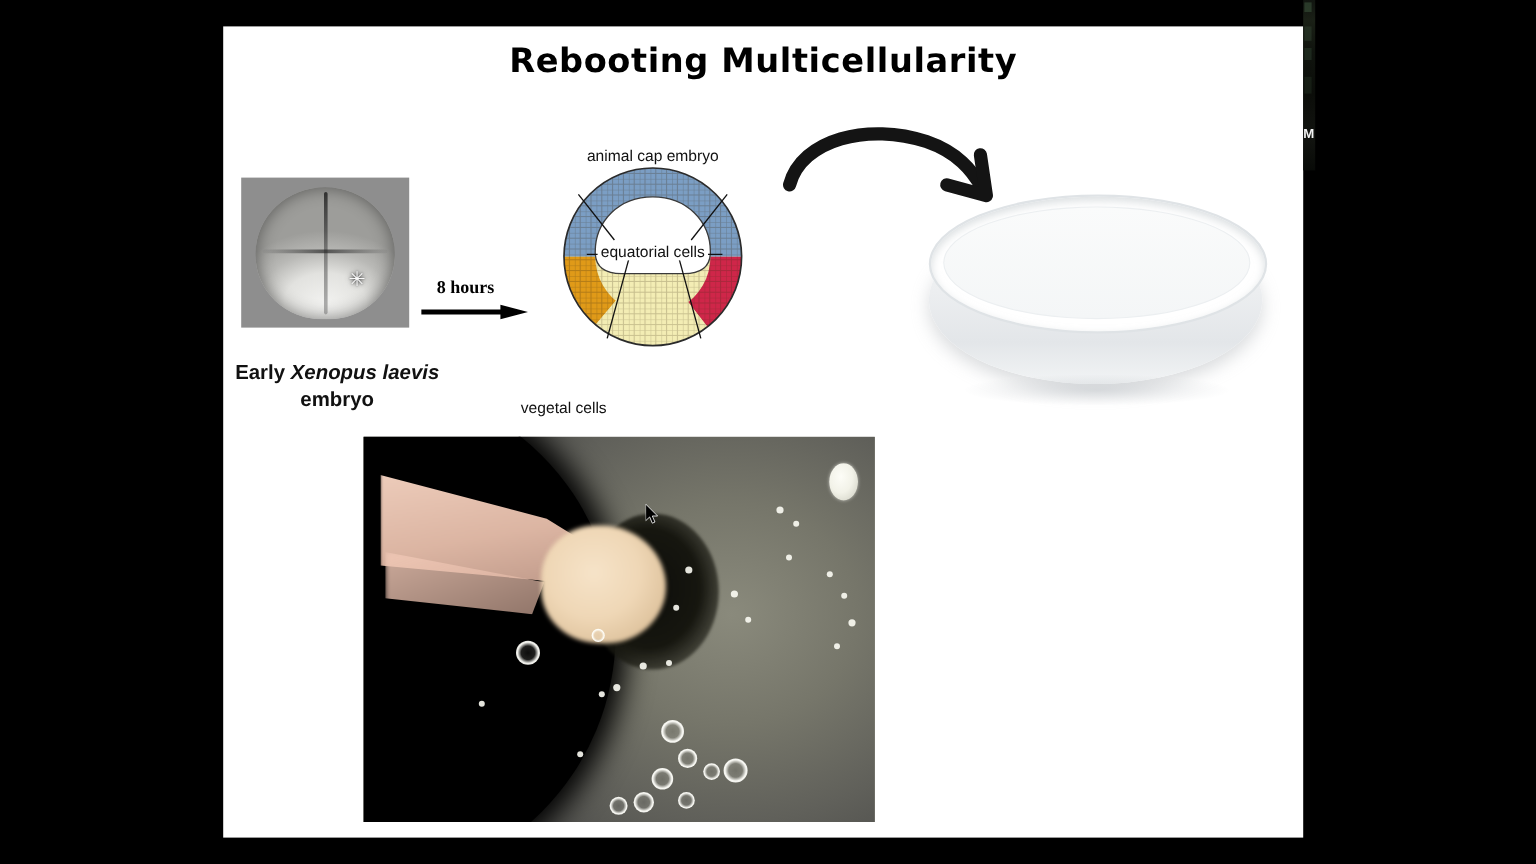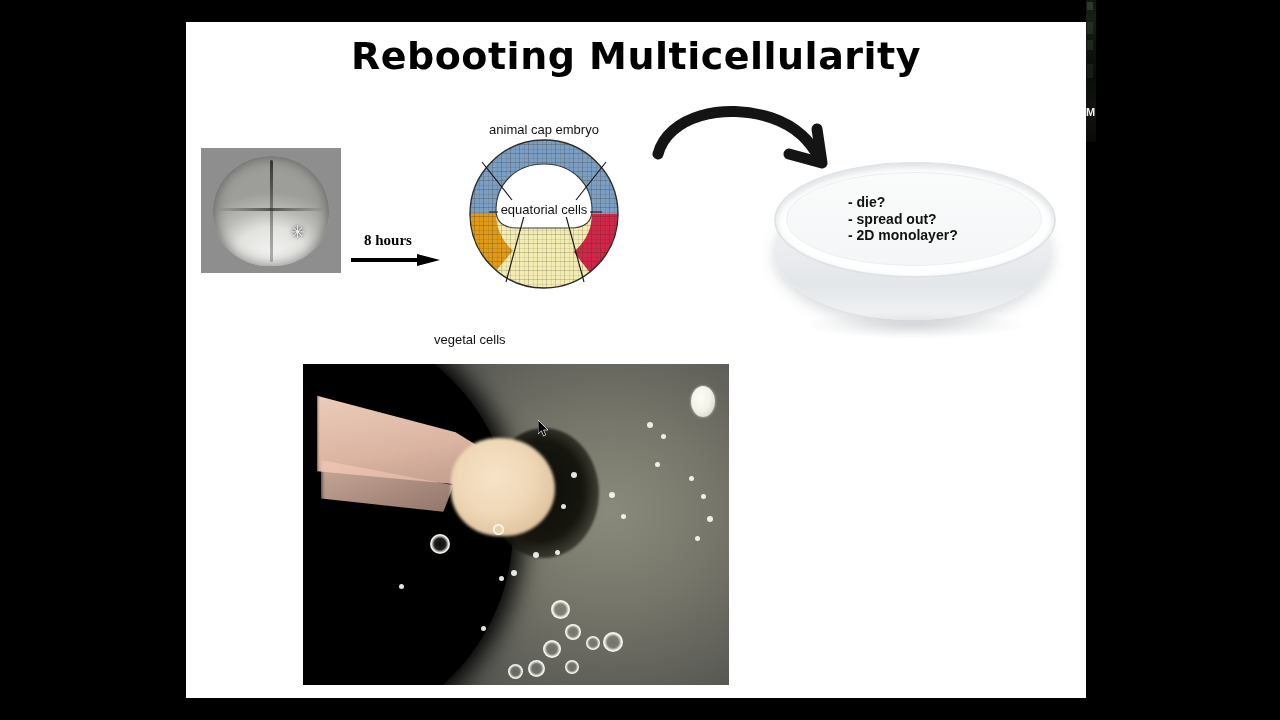--- a/index.html
+++ b/index.html
@@ -33,21 +33,21 @@
   }
 
   
   #title {
     position: absolute;
     left: 0;
     top: 12px;
     width: 900px;
     text-align: center;
     font-family: "DejaVu Sans", sans-serif;
-    font-size: 38px;
+    font-size: 28px;
     font-weight: bold;
     letter-spacing: 0.5px;
     color: #000000;
     white-space: nowrap;
   }
 
   
   #embryo-photo {
     position: absolute;
     left: 15px;
@@ -347,20 +347,23 @@
 
     <div id="title">Rebooting Multicellularity</div>
 
     <div id="embryo-photo">
       <div class="egg"></div>
       <div class="furrow-v"></div>
       <div class="furrow-h"></div>
       <div class="starburst">✳</div>
     </div>
 
+    <div id="embryo-caption">
+      <span>Early </span><i>Xenopus laevis</i><span> embryo</span>
+    </div>
 
     <div id="hours-label">8 hours</div>
     <div id="hours-arrow">
       <svg width="90" height="14" viewBox="0 0 90 14">
         <path d="M0,5 L66,5 L66,1 L89,7 L66,13 L66,9 L0,9 Z" fill="#000000"></path>
       </svg>
     </div>
 
     <div id="blastula">
       <svg width="220" height="250" viewBox="0 0 220 250">
@@ -420,25 +423,20 @@
         <path d="M6,54 C16,16 72,2 120,18 C146,27 158,42 166,56" stroke="#141414" stroke-width="11" fill="none" stroke-linecap="round"></path>
         <path d="M137,54 L170,63 L165,29" stroke="#141414" stroke-width="11" fill="none" stroke-linecap="round" stroke-linejoin="round"></path>
       </svg>
     </div>
 
     <div id="petri">
       <div class="dish-outer"></div>
       <div class="dish-rim"></div>
       <div class="dish-inner"></div>
       <div class="dish-shadow"></div>
-      <div id="petri-text">
-        <div>-  die?</div>
-        <div>-  spread out?</div>
-        <div>-  2D monolayer?</div>
-      </div>
     </div>
 
     <div id="video">
       <div class="field"></div>
       <div class="vignette-left"></div>
       <div class="pipette"></div>
       <div class="pipette2"></div>
       <div class="dark-blob"></div>
       <div class="cell-mass"></div>
 

